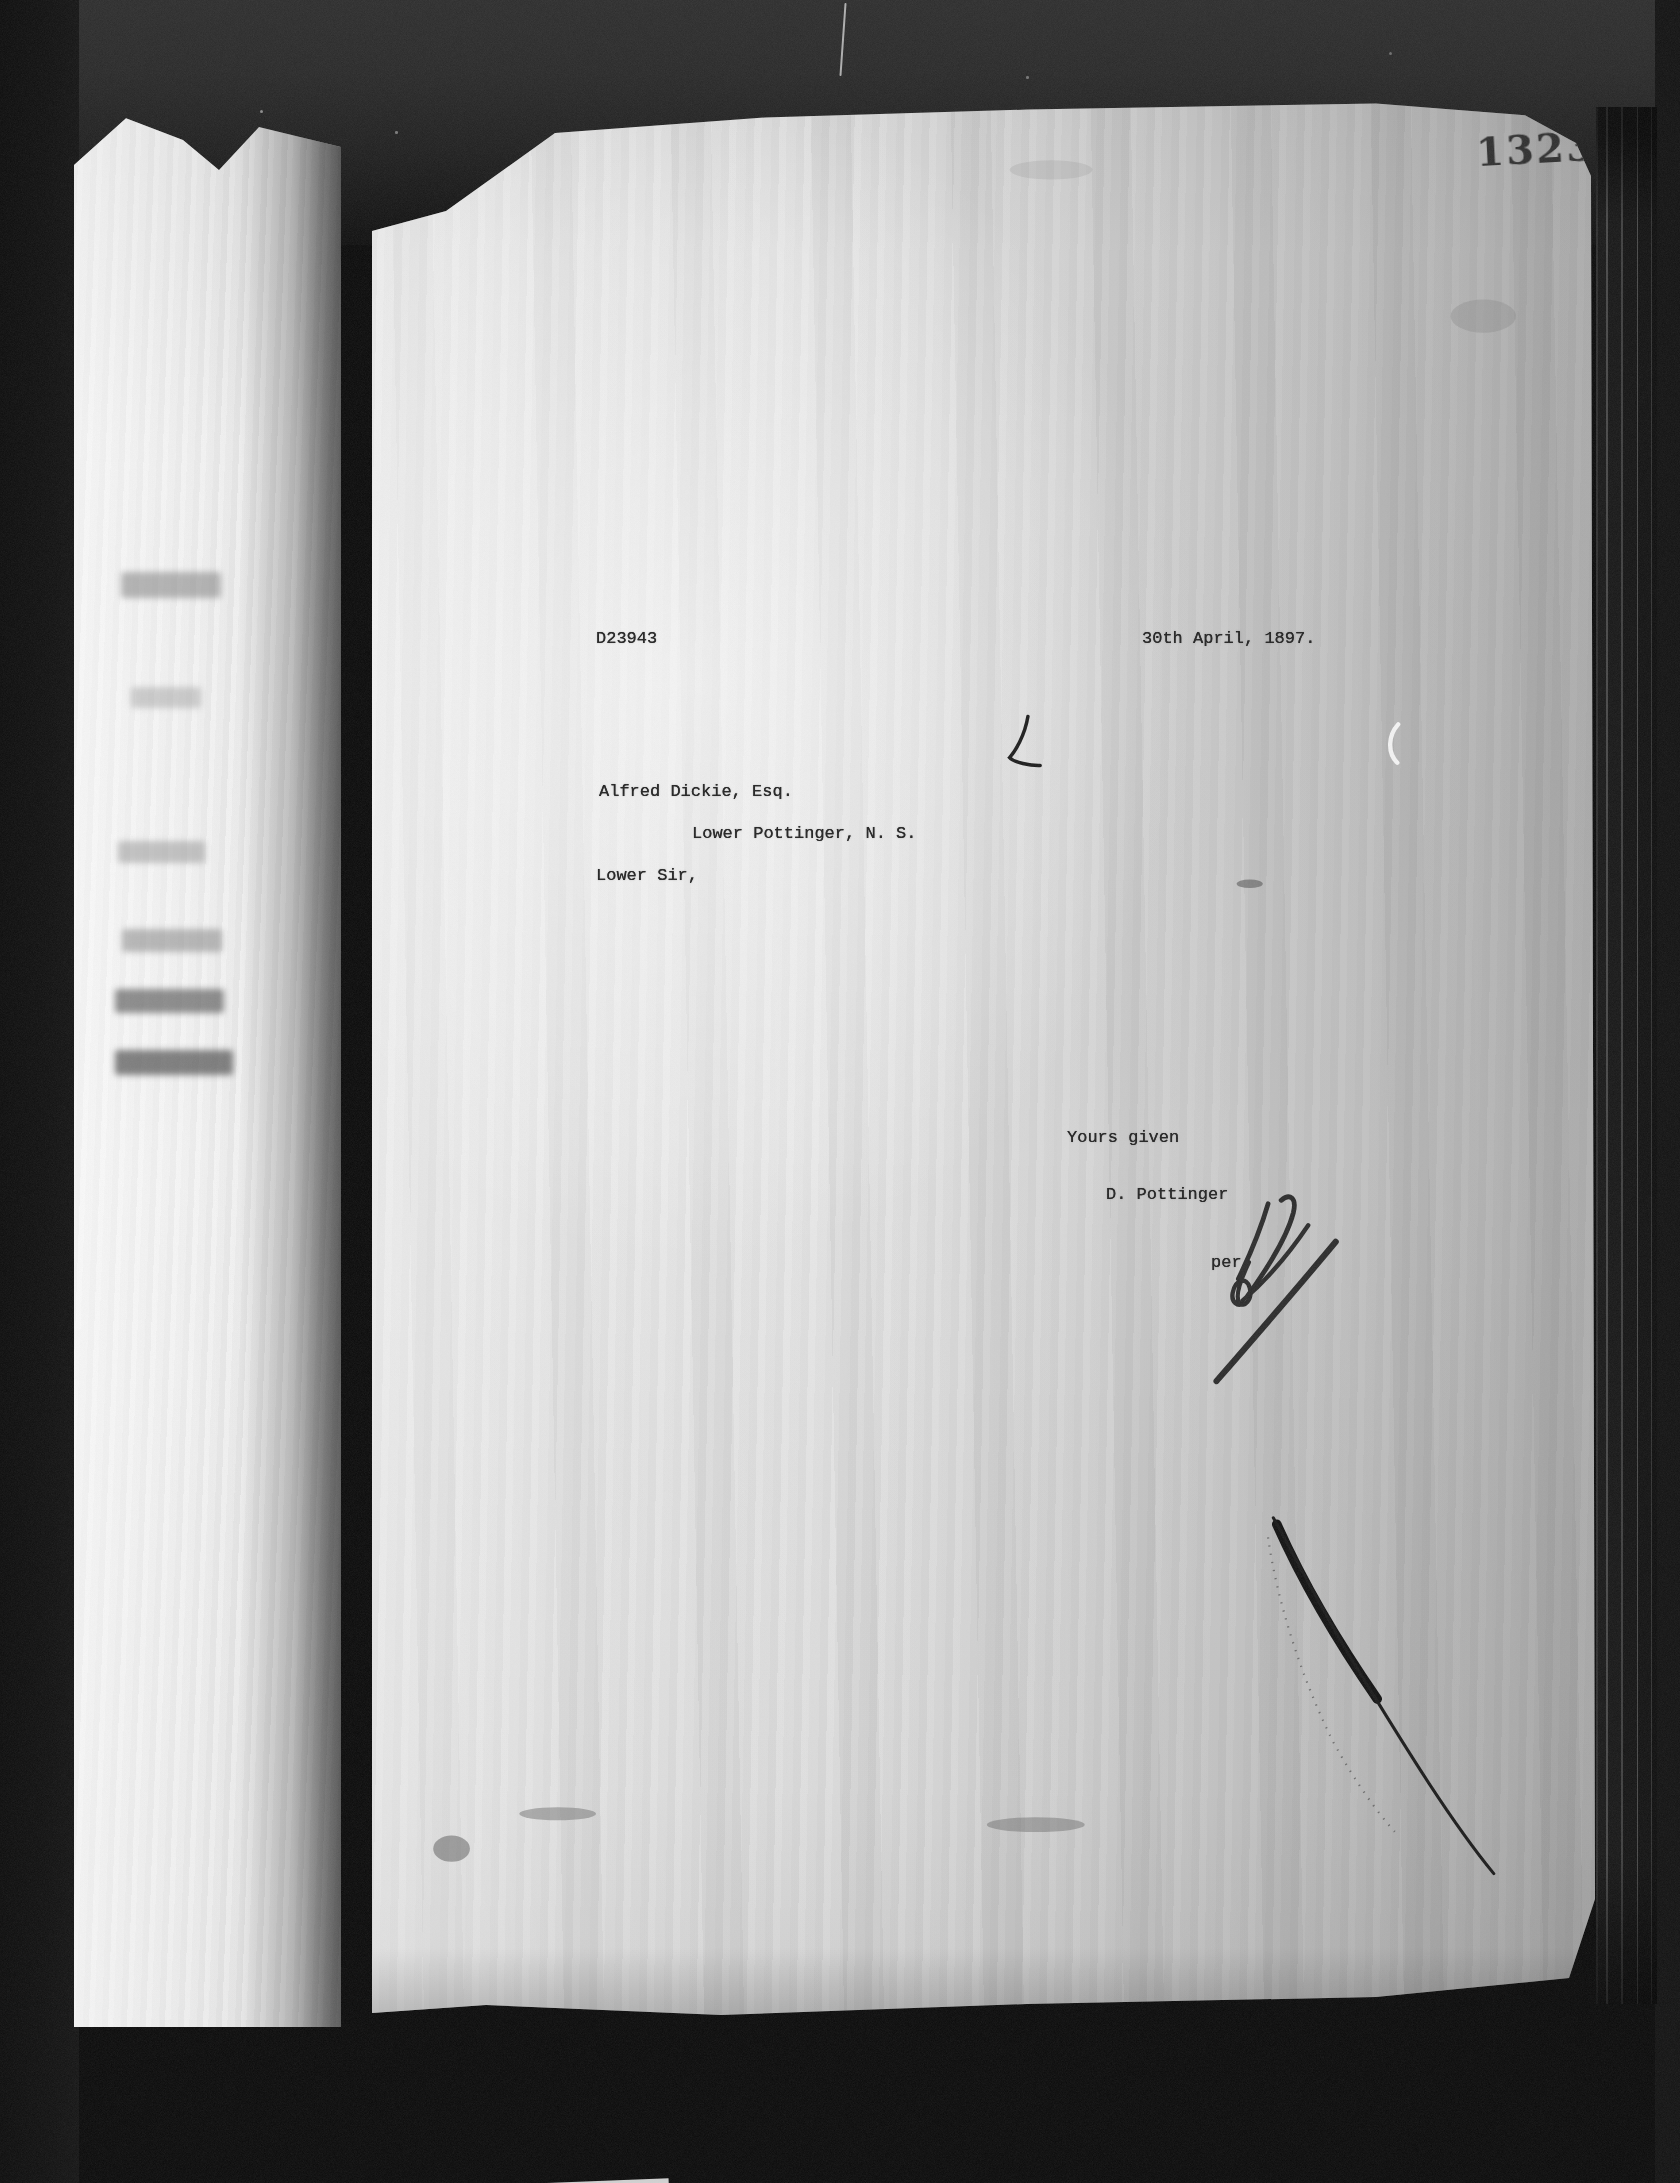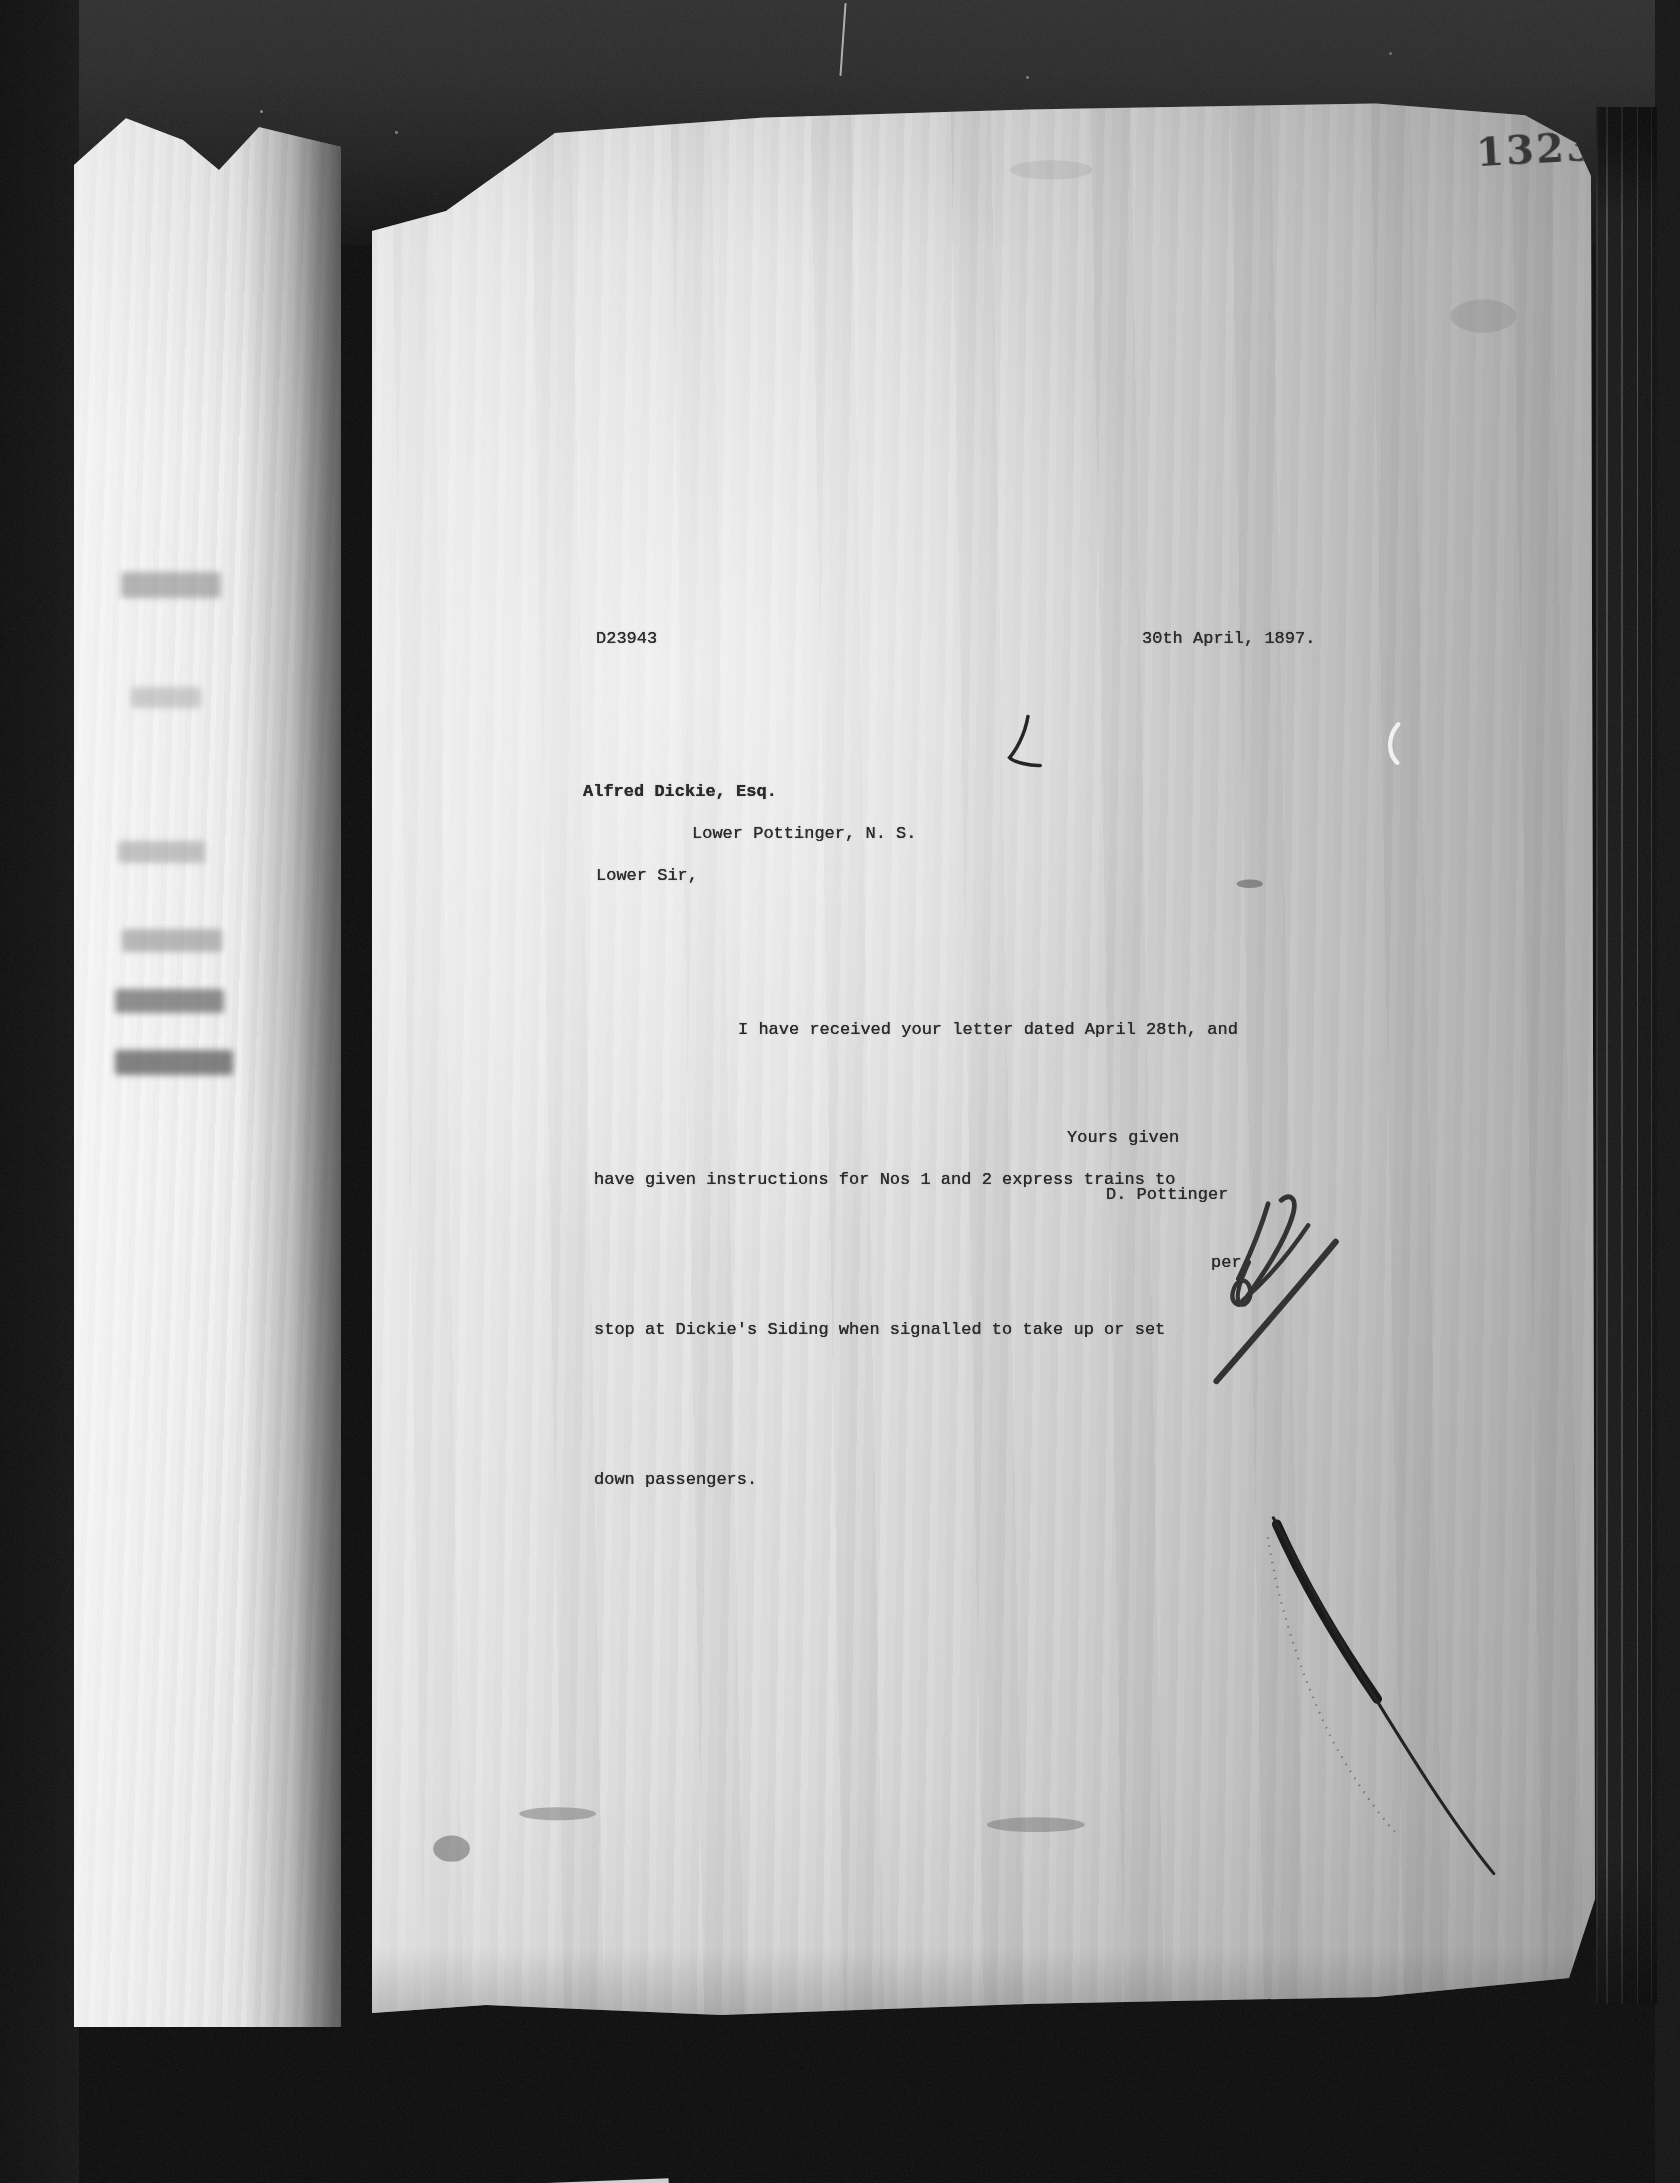--- a/index.html
+++ b/index.html
@@ -39,21 +39,21 @@
 
   .pagenum{position:absolute;left:1104px;top:25px;font-family:"DejaVu Serif",serif;
     font-size:40px;font-weight:600;letter-spacing:2.2px;color:#2f2f2f;transform:rotate(-3deg);
     filter:blur(0.3px);}
 
   .tw{position:absolute;font-family:"Liberation Mono",monospace;font-size:17px;color:#232323;
     white-space:pre;letter-spacing:0;filter:blur(0.2px);
     text-shadow:0 0 0.4px rgba(35,35,35,.95),0 0 1.7px rgba(70,70,70,.40);}
   .tw-ref{left:224px;top:529px;}
   .tw-date{left:770px;top:529px;}
-  .tw-addr1{left:211px;top:682px;font-weight:bold;}
+  .tw-addr1{left:227px;top:682px;}
   .tw-addr2{left:320px;top:724px;}
   .tw-sal{left:224px;top:766px;}
   .tw-body{left:222px;top:805px;line-height:50px;}
   .tw-body .indent{padding-left:144px;}
   .tw-close{left:695px;top:1028px;}
   .tw-signer{left:734px;top:1085px;text-align:center;}
   .tw-per{left:839px;top:1153px;}
 
   .ink-overlay{position:absolute;left:0;top:0;width:1228px;height:1919px;}
 
@@ -98,26 +98,20 @@
   <div class="main-page">
 
     <div class="pagenum">1323</div>
 
     <div class="tw tw-ref">D23943</div>
     <div class="tw tw-date">30th April, 1897.</div>
     <div class="tw tw-addr1">Alfred Dickie, Esq.</div>
     <div class="tw tw-addr2">Lower Pottinger, N. S.</div>
     <div class="tw tw-sal">Lower Sir,</div>
 
-    <div class="tw tw-body">
-      <div class="indent">I have received your letter dated April 28th, and</div>
-      <div>have given instructions for Nos 1 and 2 express trains to</div>
-      <div>stop at Dickie's Siding when signalled to take up or set</div>
-      <div>down passengers.</div>
-    </div>
 
     <div class="tw tw-close">Yours given</div>
     <div class="tw tw-signer">D. Pottinger</div>
     <div class="tw tw-per">per</div>
 
     <div class="bottom-band"></div>
 
     <svg class="ink-overlay" viewBox="0 0 2812 4395">
 
       <ellipse cx="1555" cy="160" rx="95" ry="22" fill="#9a9a9a" opacity=".28"></ellipse>

